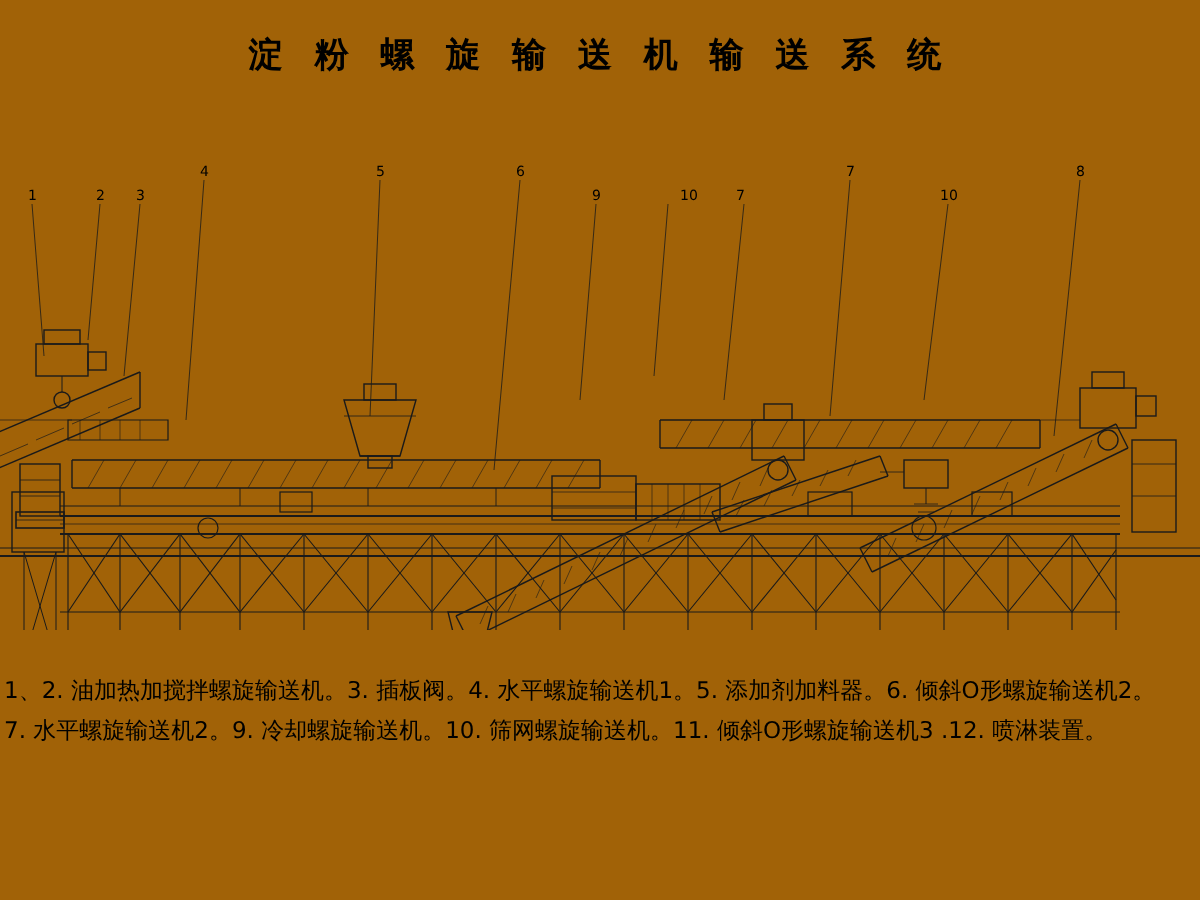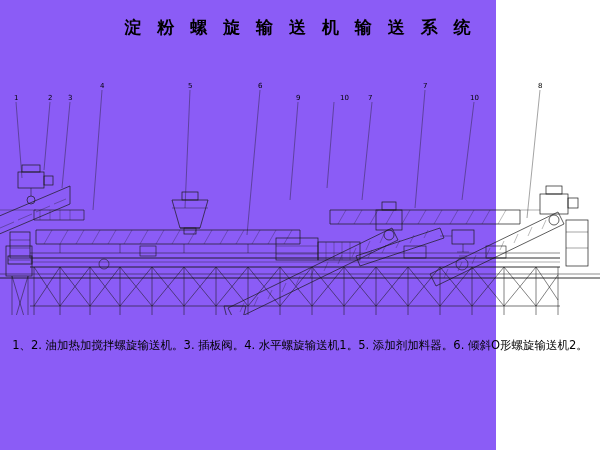--- a/index.html
+++ b/index.html
@@ -9,23 +9,23 @@
   }
   body {
     width: 600px;
     height: 450px;
     overflow: hidden;
     font-family: "DejaVu Sans", "Liberation Sans", sans-serif;
     color: #000000;
   }
   #page {
     position: relative;
-    width: 496px;
+    width: 600px;
     height: 450px;
-    background: #8b5cf6;
+    background: #a16207;
   }
   #title {
     position: absolute;
     top: 16px;
     left: 0;
     width: 600px;
     text-align: center;
     font-size: 17px;
     font-weight: bold;
     letter-spacing: 5px;
@@ -57,21 +57,20 @@
     position: absolute;
     top: 335px;
     left: 0;
     width: 600px;
     padding: 0 2px;
     box-sizing: border-box;
     font-size: 11.5px;
     line-height: 20px;
     color: #000000;
     font-family: "DejaVu Sans", "Liberation Sans", sans-serif;
-    text-align: center;
   }
   .legend-line {
     white-space: nowrap;
     overflow: hidden;
   }
 </style>
 </head>
 <body>
 
 <div id="page">
@@ -341,15 +340,16 @@
     <span class="callout-num" style="left:423px; top:22px;">7</span>
     <span class="callout-num" style="left:538px; top:22px;">8</span>
     <span class="callout-num" style="left:296px; top:34px;">9</span>
     <span class="callout-num" style="left:340px; top:34px;">10</span>
     <span class="callout-num" style="left:368px; top:34px;">7</span>
     <span class="callout-num" style="left:470px; top:34px;">10</span>
   </div>
 
   <div id="legend">
     <div class="legend-line">1、2. 油加热加搅拌螺旋输送机。3. 插板阀。4. 水平螺旋输送机1。5. 添加剂加料器。6. 倾斜O形螺旋输送机2。</div>
+    <div class="legend-line">7. 水平螺旋输送机2。9. 冷却螺旋输送机。10. 筛网螺旋输送机。11. 倾斜O形螺旋输送机3 .12. 喷淋装置。</div>
   </div>
 
 </div>
 
 </body></html>

